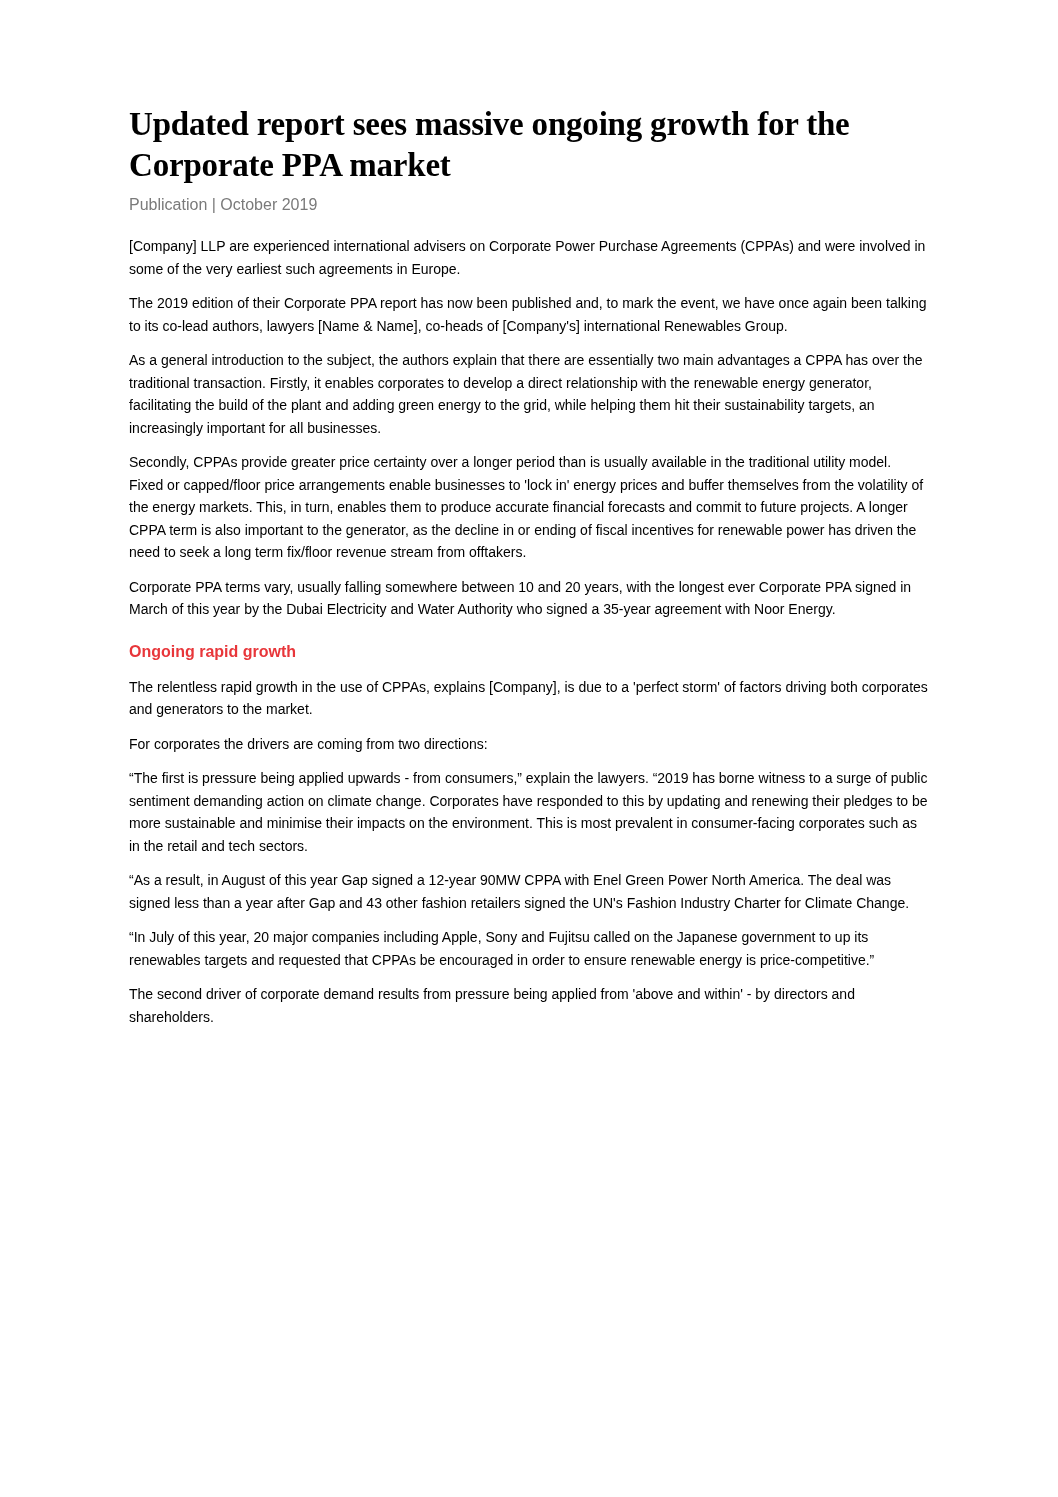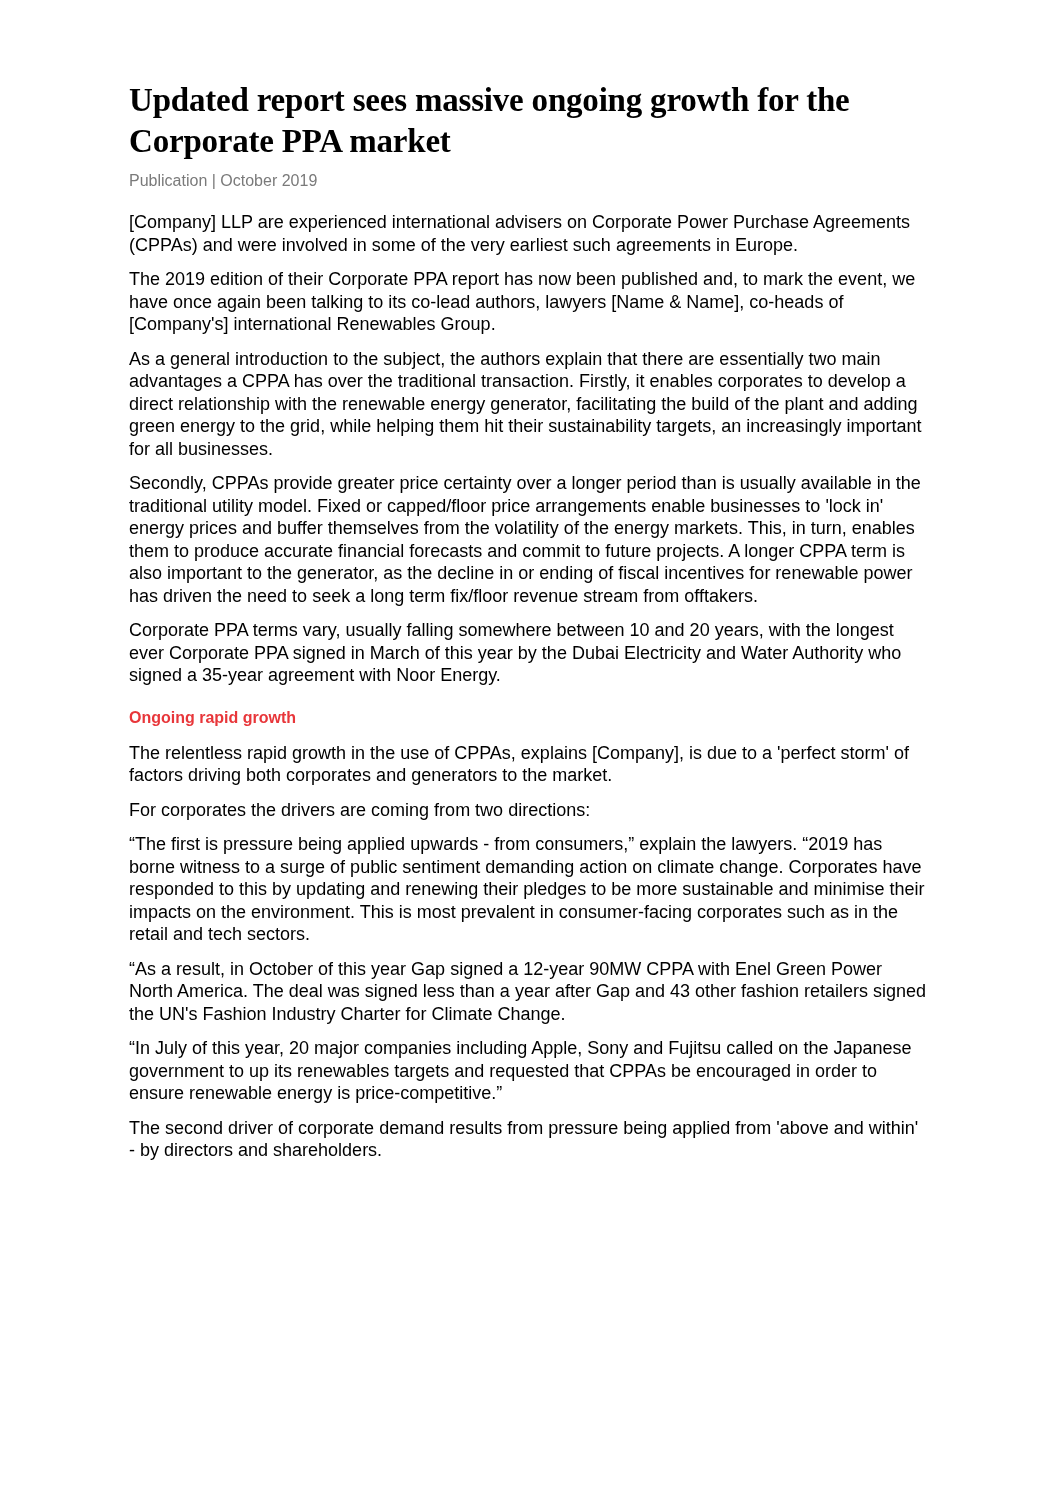--- a/index.html
+++ b/index.html
@@ -9,21 +9,21 @@
     }
     body {
       width: 1058px;
       height: 1497px;
       position: relative;
       overflow: hidden;
     }
     .page {
       position: absolute;
       left: 129px;
-      top: 80px;
+      top: 104px;
       width: 800px;
     }
     .title {
       font-family: "Liberation Serif", serif;
       font-weight: bold;
       font-size: 33px;
       line-height: 41px;
       color: #000000;
       margin: 0;
       letter-spacing: -0.2px;
@@ -31,21 +31,21 @@
     .meta {
       font-family: "Liberation Sans", sans-serif;
       font-size: 16px;
       line-height: 20px;
       color: #7a7a7a;
       margin-top: 9px;
       margin-bottom: 3px;
     }
     .body-text {
       font-family: "Liberation Sans", sans-serif;
-      font-size: 18px;
+      font-size: 14px;
       line-height: 22.5px;
       color: #000000;
       margin: 0;
     }
     .p1 { margin-top: 20px; }
     .pgap { margin-top: 12px; }
     .section-heading {
       font-family: "Liberation Sans", sans-serif;
       font-weight: bold;
       font-size: 16px;
@@ -65,16 +65,16 @@
   <p class="body-text pgap">The 2019 edition of their Corporate PPA  report has now been published and, to mark the event, we have once again been talking to its co-lead authors, lawyers [Name &amp; Name], co-heads of [Company's] international Renewables Group.</p>
   <p class="body-text pgap">As a general introduction to the subject, the authors explain that there are essentially two main advantages a CPPA has over the traditional transaction. Firstly, it enables corporates to develop a direct relationship with the renewable energy generator, facilitating the build of the plant and adding green energy to the grid, while helping them hit their sustainability targets, an increasingly important for all businesses.</p>
   <p class="body-text pgap">Secondly, CPPAs provide greater price certainty over a longer period than is usually available in the traditional utility model. Fixed or capped/floor price arrangements enable businesses to 'lock in' energy prices and buffer themselves from the volatility of the energy markets. This, in turn, enables them to produce accurate financial forecasts and commit to future projects.  A longer CPPA term is also important to the generator, as the decline in or ending of fiscal incentives for renewable power has driven the need to seek a long term fix/floor revenue stream from offtakers.</p>
   <p class="body-text pgap">Corporate PPA terms vary, usually falling somewhere between 10 and 20 years, with the longest ever Corporate PPA signed in March of this year by the Dubai Electricity and Water Authority who signed a 35-year agreement with Noor Energy.</p>
 
   <h2 class="section-heading">Ongoing rapid growth</h2>
 
   <p class="body-text pgap">The relentless rapid growth in the use of CPPAs, explains [Company], is due to a 'perfect storm' of factors driving both corporates and generators to the market.</p>
   <p class="body-text pgap">For corporates the drivers are coming from two directions:</p>
   <p class="body-text pgap">“The first is pressure being applied upwards - from consumers,” explain the lawyers. “2019 has borne witness to a surge of public sentiment demanding action on climate change. Corporates have responded to this by updating and renewing their pledges to be more sustainable and minimise their impacts on the environment. This is most prevalent in consumer-facing corporates such as in the retail and tech sectors.</p>
-  <p class="body-text pgap">“As a result, in October of this year Gap signed a 12-year 90MW CPPA with Enel Green Power North America. The deal was signed less than a year after Gap and 43 other fashion retailers signed the UN's Fashion Industry Charter for Climate Change.</p>
+  <p class="body-text pgap">“As a result, in August of this year Gap signed a 12-year 90MW CPPA with Enel Green Power North America. The deal was signed less than a year after Gap and 43 other fashion retailers signed the UN's Fashion Industry Charter for Climate Change.</p>
   <p class="body-text pgap">“In July of this year, 20 major companies including Apple, Sony and Fujitsu called on the Japanese government to up its renewables targets and requested that CPPAs be encouraged in order to ensure renewable energy is price-competitive.”</p>
   <p class="body-text pgap">The second driver of corporate demand results from pressure being applied from 'above and within' - by directors and shareholders.</p>
 </div>
 
 </body></html>

